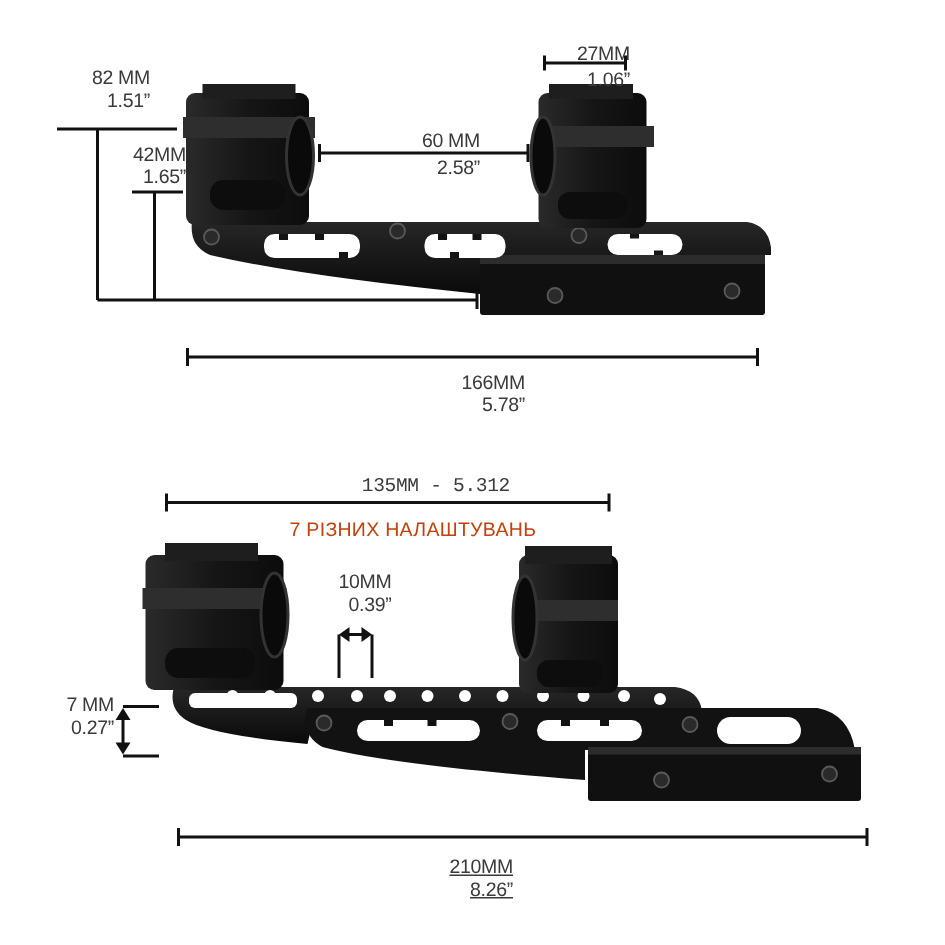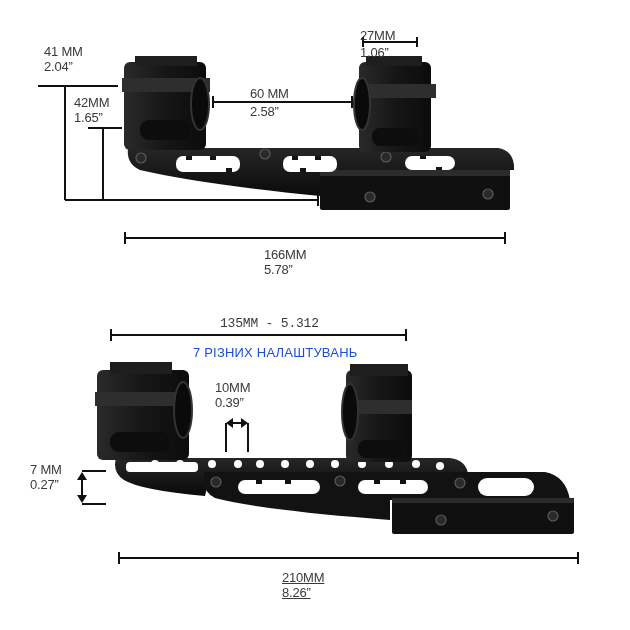--- a/index.html
+++ b/index.html
@@ -1,20 +1,20 @@
 <!DOCTYPE html>
 <html><head>
   <meta charset="utf-8">
   <style>
     html, body { margin: 0; padding: 0; background: #ffffff; }
     body { width: 630px; height: 630px; position: relative; overflow: hidden;
            font-family: "Liberation Sans", "DejaVu Sans", sans-serif; color: #333333; }
-    .lbl { position: absolute; font-size: 13px; line-height: 15px; text-align: left; color: #3a3a3a; white-space: nowrap; letter-spacing: -0.2px; }
+    .lbl { position: absolute; font-size: 13px; line-height: 15px; text-align: right; color: #3a3a3a; white-space: nowrap; letter-spacing: -0.2px; }
     .lbl .l2 { display: block; }
-    .caption { position: absolute; font-size: 13px; font-weight: normal; color: #1d4ed8; white-space: nowrap; letter-spacing: 0.2px; }
+    .caption { position: absolute; font-size: 13px; font-weight: normal; color: #c2410c; white-space: nowrap; letter-spacing: 0.2px; }
     svg.art { position: absolute; left: 0; top: 0; }
   </style>
 </head>
 <body>
 
 <svg class="art" width="630" height="630" viewBox="0 0 630 630">
   <defs>
     <linearGradient id="ringG" x1="0" x2="1">
       <stop offset="0" stop-color="#2a2a2a"></stop>
       <stop offset="0.5" stop-color="#161616"></stop>
@@ -181,36 +181,36 @@
   </g>
   <g fill="#111111">
     <polygon points="226,423 233,418 233,428"></polygon>
     <polygon points="248,423 241,418 241,428"></polygon>
     <polygon points="82,472 77,480 87,480"></polygon>
     <polygon points="82,503 77,495 87,495"></polygon>
   </g>
 </svg>
 
 <div class="lbl" style="left:44px; top:44px; width:56px;">
-  <span class="l2">41 MM</span>
-  <span class="l2">2.04”</span>
+  <span class="l2">82 MM</span>
+  <span class="l2">1.51”</span>
 </div>
 <div class="lbl" style="left:74px; top:95px; width:50px;">
   <span class="l2">42MM</span>
   <span class="l2">1.65”</span>
 </div>
 <div class="lbl" style="left:250px; top:86px; width:70px;">
   <span class="l2">60 MM</span>
   <span class="l2" style="margin-top:3px;">2.58”</span>
 </div>
 <div class="lbl" style="left:360px; top:28px; width:60px;">
   <span class="l2">27MM</span>
   <span class="l2" style="margin-top:2px;">1.06”</span>
 </div>
-<div class="lbl" style="left:264px; top:247px; width:70px;">
+<div class="lbl" style="left:280px; top:247px; width:70px;">
   <span class="l2">166MM</span>
   <span class="l2">5.78”</span>
 </div>
 
 <div class="lbl" style="left:220px; top:316px; width:120px;font-family:Liberation Mono, monospace;">135MM - 5.312</div>
 <div class="caption" style="left:193px; top:345px;">7 РІЗНИХ НАЛАШТУВАНЬ</div>
 <div class="lbl" style="left:215px; top:380px; width:46px;">
   <span class="l2">10MM</span>
   <span class="l2">0.39”</span>
 </div>

